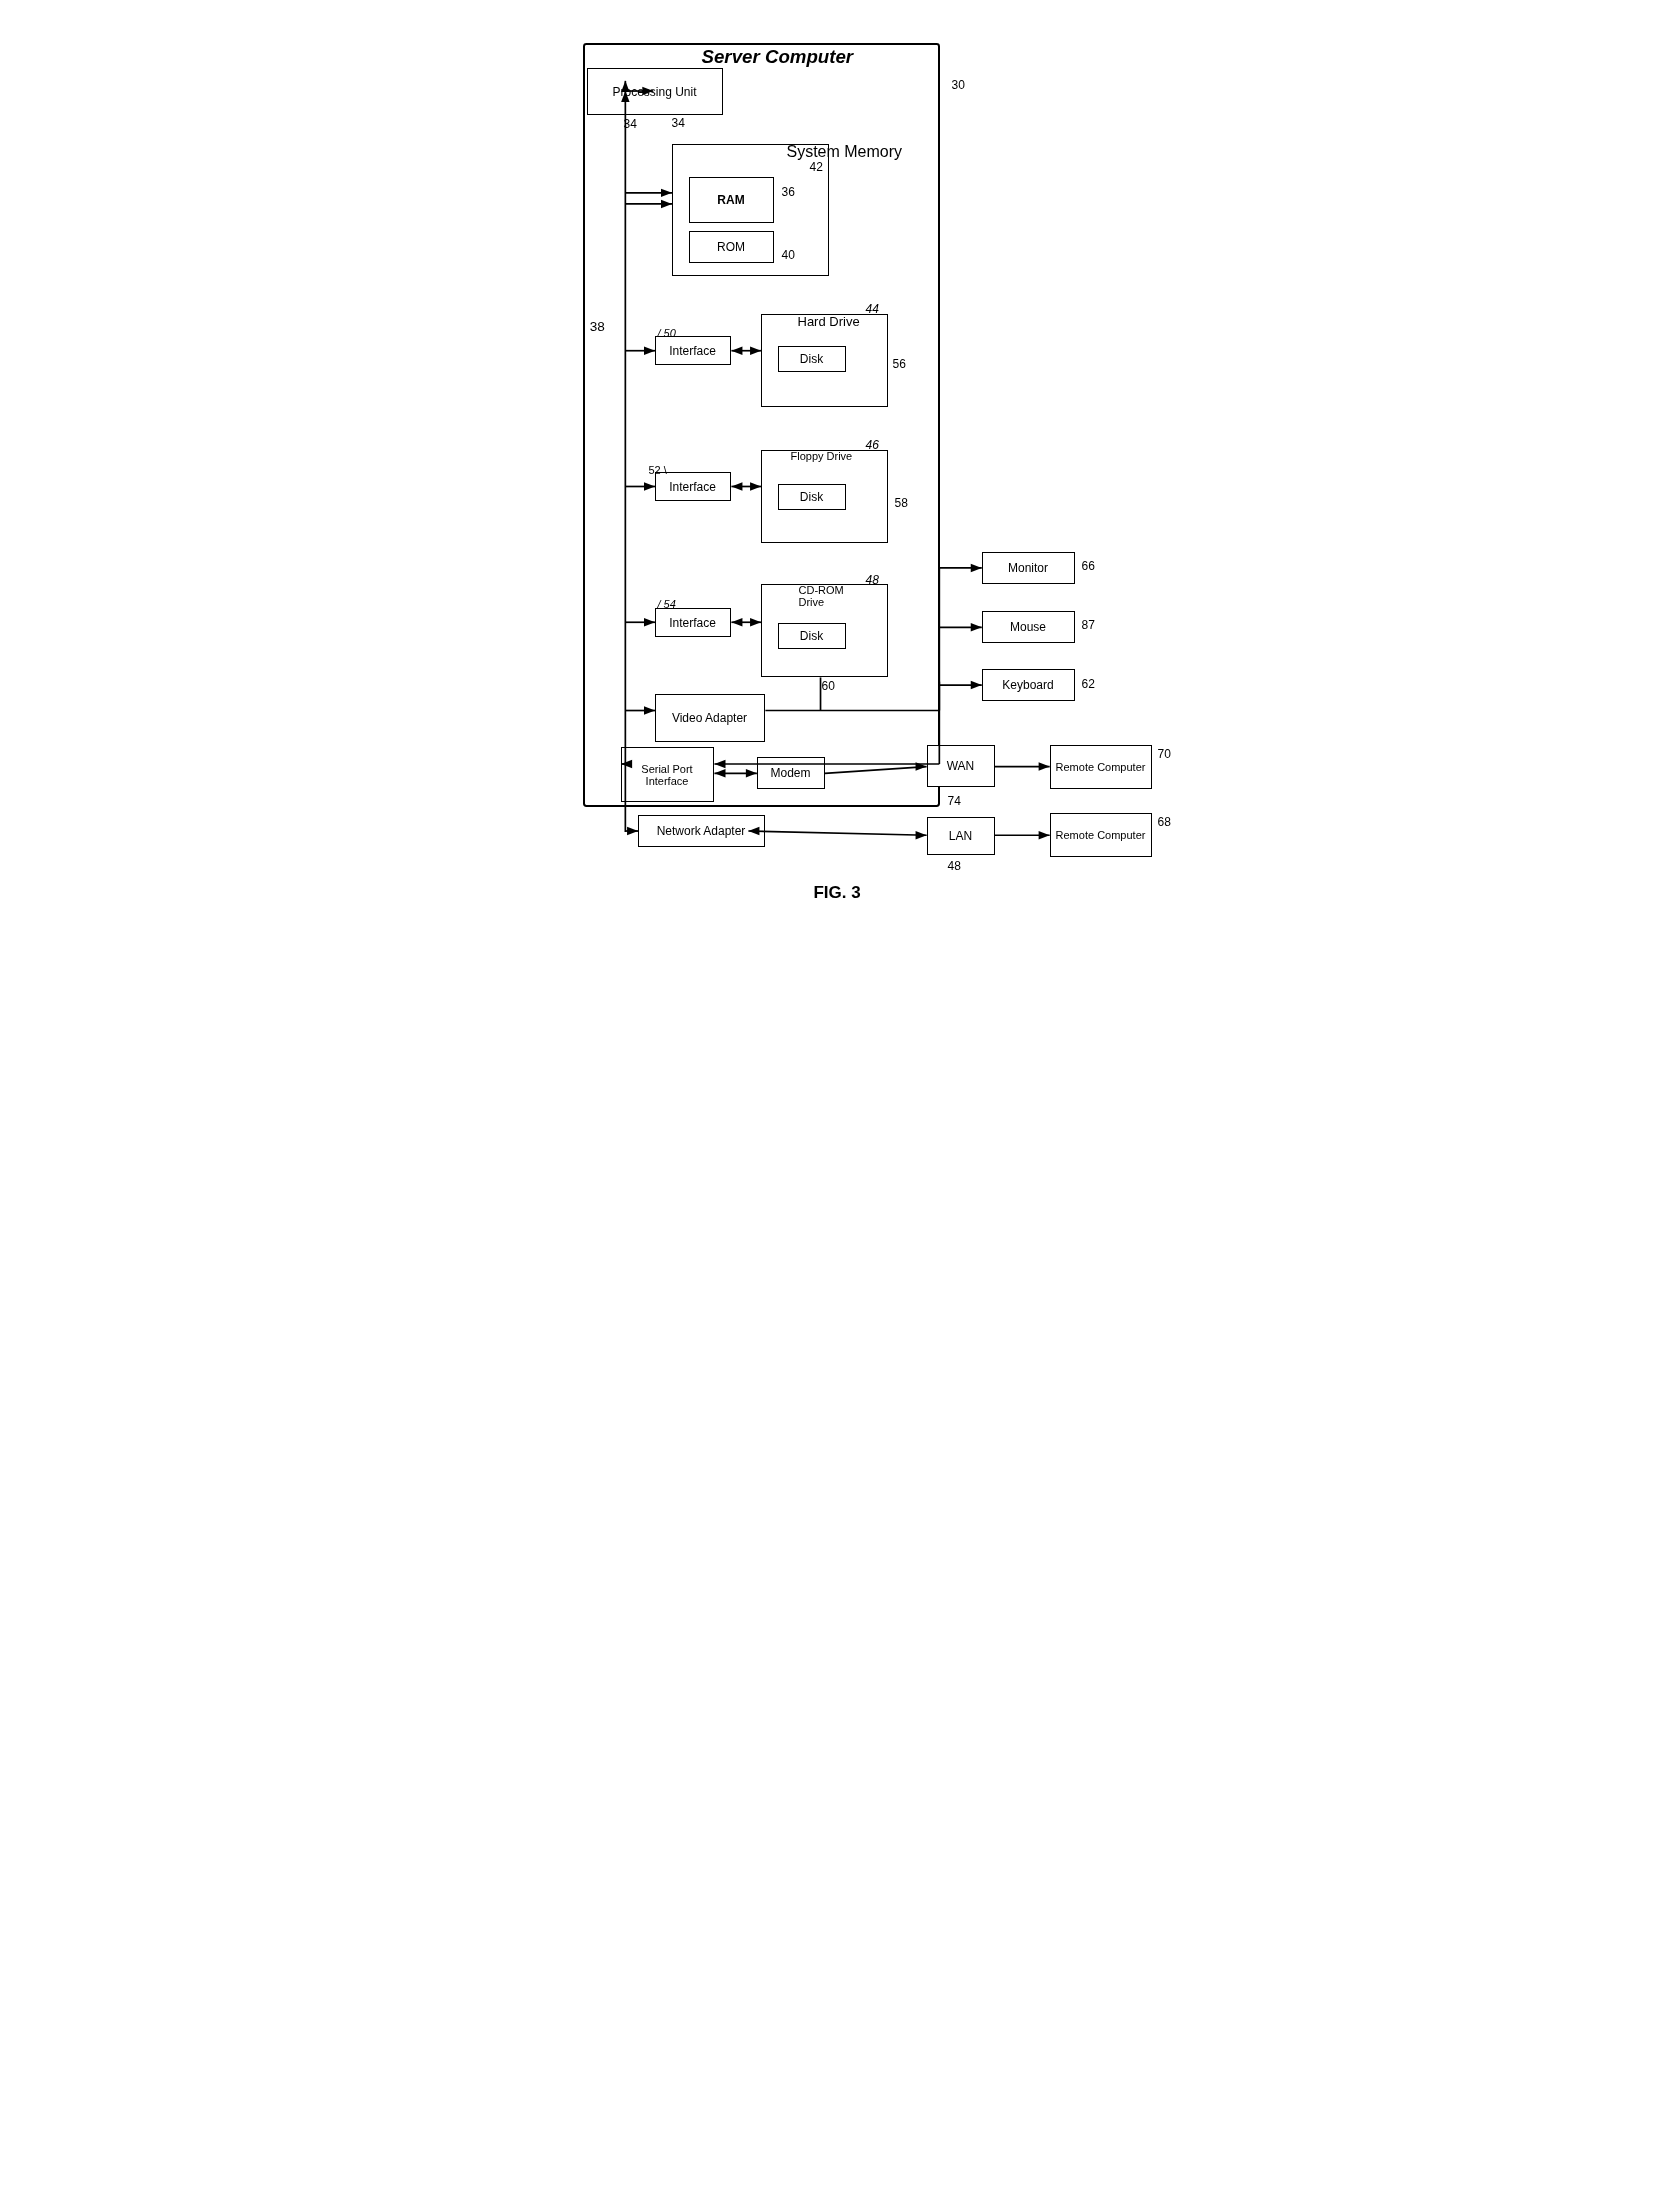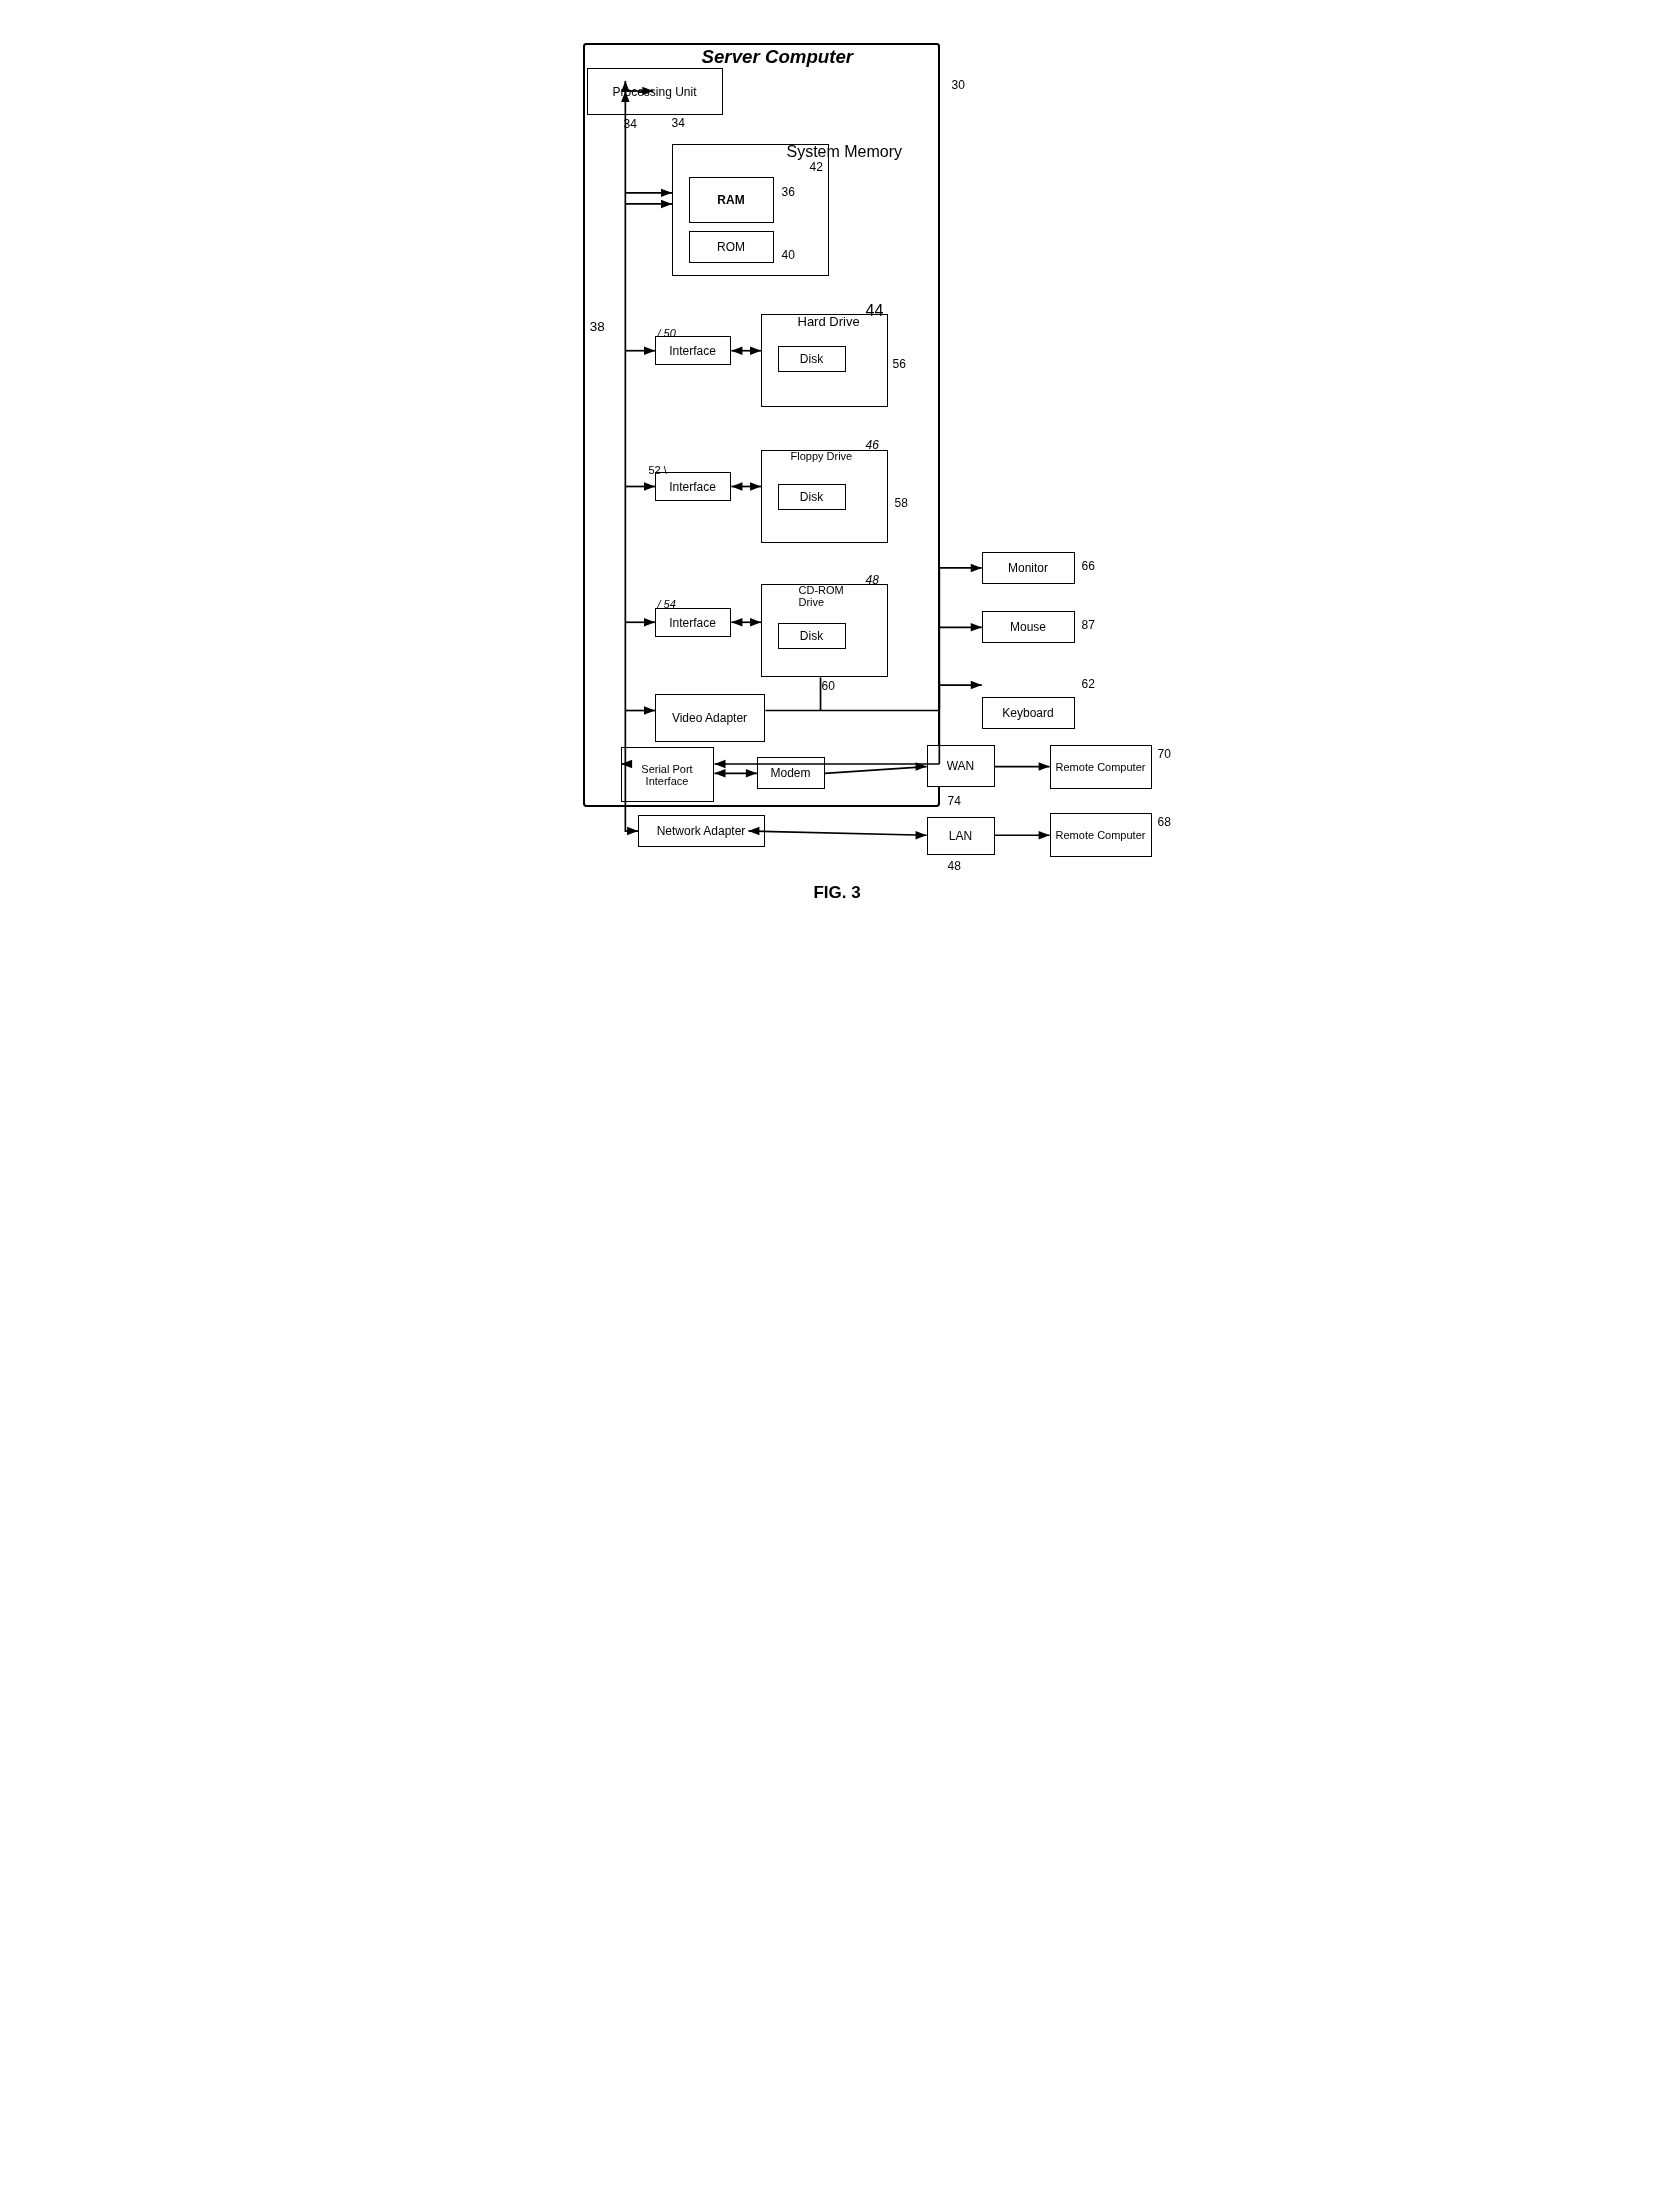--- a/index.html
+++ b/index.html
@@ -98,21 +98,21 @@
     <div class="ref-label" style="left:250px; top:151px;">36</div>
 
     <div class="box" style="left:157px; top:197px; width:85px; height:32px;">
       <span>ROM</span>
     </div>
     <div class="ref-label" style="left:250px; top:214px;">40</div>
 
     <div class="box" style="left:229px; top:280px; width:127px; height:93px;">
     </div>
     <div class="ref-label" style="left:266px; top:280px; font-size:13px;">Hard Drive</div>
-    <div class="ref-label" style="left:334px; top:268px; font-size:16px;">44</div>
+    <div class="ref-label" style="left:334px; top:268px; font-style:italic; font-size:12px;">44</div>
 
     <div class="box" style="left:246px; top:312px; width:68px; height:25.5px;">
       <span>Disk</span>
     </div>
     <div class="ref-label" style="left:361px; top:323px;">56</div>
 
     <div class="box" style="left:123px; top:302px; width:76px; height:29px;">
       <span>Interface</span>
     </div>
     <div class="ref-label" style="left:126px; top:293px; font-size:11px; font-style:italic;">/ 50</div>
@@ -176,21 +176,21 @@
     <div class="box" style="left:450px; top:518px; width:93px; height:32px;">
       <span>Monitor</span>
     </div>
     <div class="ref-label" style="left:550px; top:525px;">66</div>
 
     <div class="box" style="left:450px; top:577px; width:93px; height:32px;">
       <span>Mouse</span>
     </div>
     <div class="ref-label" style="left:550px; top:584px;">87</div>
 
-    <div class="box" style="left:450px; top:635px; width:93px; height:32px;margin-top:28px;">
+    <div class="box" style="left:450px; top:635px; width:93px; height:32px;">
       <span>Keyboard</span>
     </div>
     <div class="ref-label" style="left:550px; top:643px;">62</div>
 
     <div class="box" style="left:518px; top:711px; width:102px; height:44px;">
       <span style="font-size:11px;">Remote Computer</span>
     </div>
     <div class="ref-label" style="left:626px; top:713px;">70</div>
 
     <div class="box" style="left:518px; top:779px; width:102px; height:44px;">

